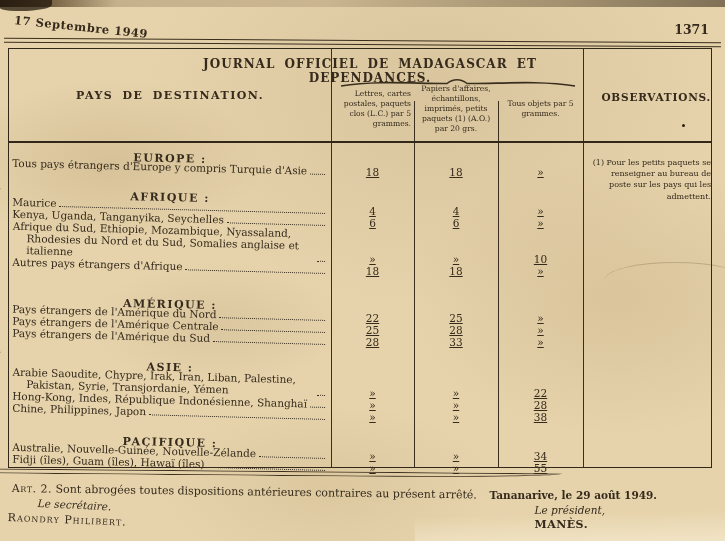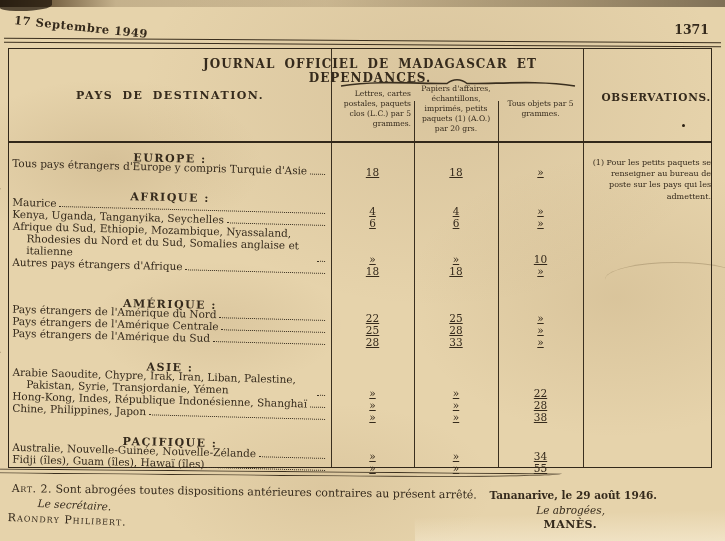--- a/index.html
+++ b/index.html
@@ -93,21 +93,21 @@
   .f-art{position:absolute;top:482px;left:12px;font-size:11px;
     transform:rotate(.8deg);transform-origin:left top;}
   .f-art .artlbl{font-variant:small-caps;letter-spacing:.5px;}
   .f-secr-title{position:absolute;top:497px;left:38px;font-style:italic;font-size:10.5px;
     transform:rotate(2.6deg);transform-origin:left top;}
   .f-secr-name{position:absolute;top:511px;left:8px;font-size:11px;
     font-variant:small-caps;letter-spacing:1px;transform:rotate(2.2deg);
     transform-origin:left top;}
   .f-dateline{position:absolute;top:489px;right:68px;font-weight:bold;font-size:10.5px;}
   .f-pres-title{position:absolute;top:504px;right:120px;font-style:italic;font-size:10.5px;}
-  .f-pres-name{position:absolute;top:518px;right:128px;font-size:11px;font-weight:bold;
+  .f-pres-name{position:absolute;top:518px;right:137px;font-size:11px;font-weight:bold;
     letter-spacing:.5px;}
 </style>
 </head>
 <body>
 
 <div class="texture"></div>
 <div class="top-edge"></div>
 <div class="corner-smudge"></div>
 <div class="left-curl"></div>
 <div class="left-curl2"></div>
@@ -273,15 +273,15 @@
 </div>
 
 <div class="closing-rule"></div>
 
 <div class="f-art">
   <span class="artlbl">Art. 2.</span>
   <span>Sont abrogées toutes dispositions antérieures contraires au présent arrêté.</span>
 </div>
 <div class="f-secr-title">Le secrétaire.</div>
 <div class="f-secr-name">Raondry Philibert.</div>
-<div class="f-dateline">Tananarive, le 29 août 1946.</div>
-<div class="f-pres-title">Le abrogées,</div>
+<div class="f-dateline">Tananarive, le 29 août 1949.</div>
+<div class="f-pres-title">Le président,</div>
 <div class="f-pres-name">MANÈS.</div>
 
 </body></html>

